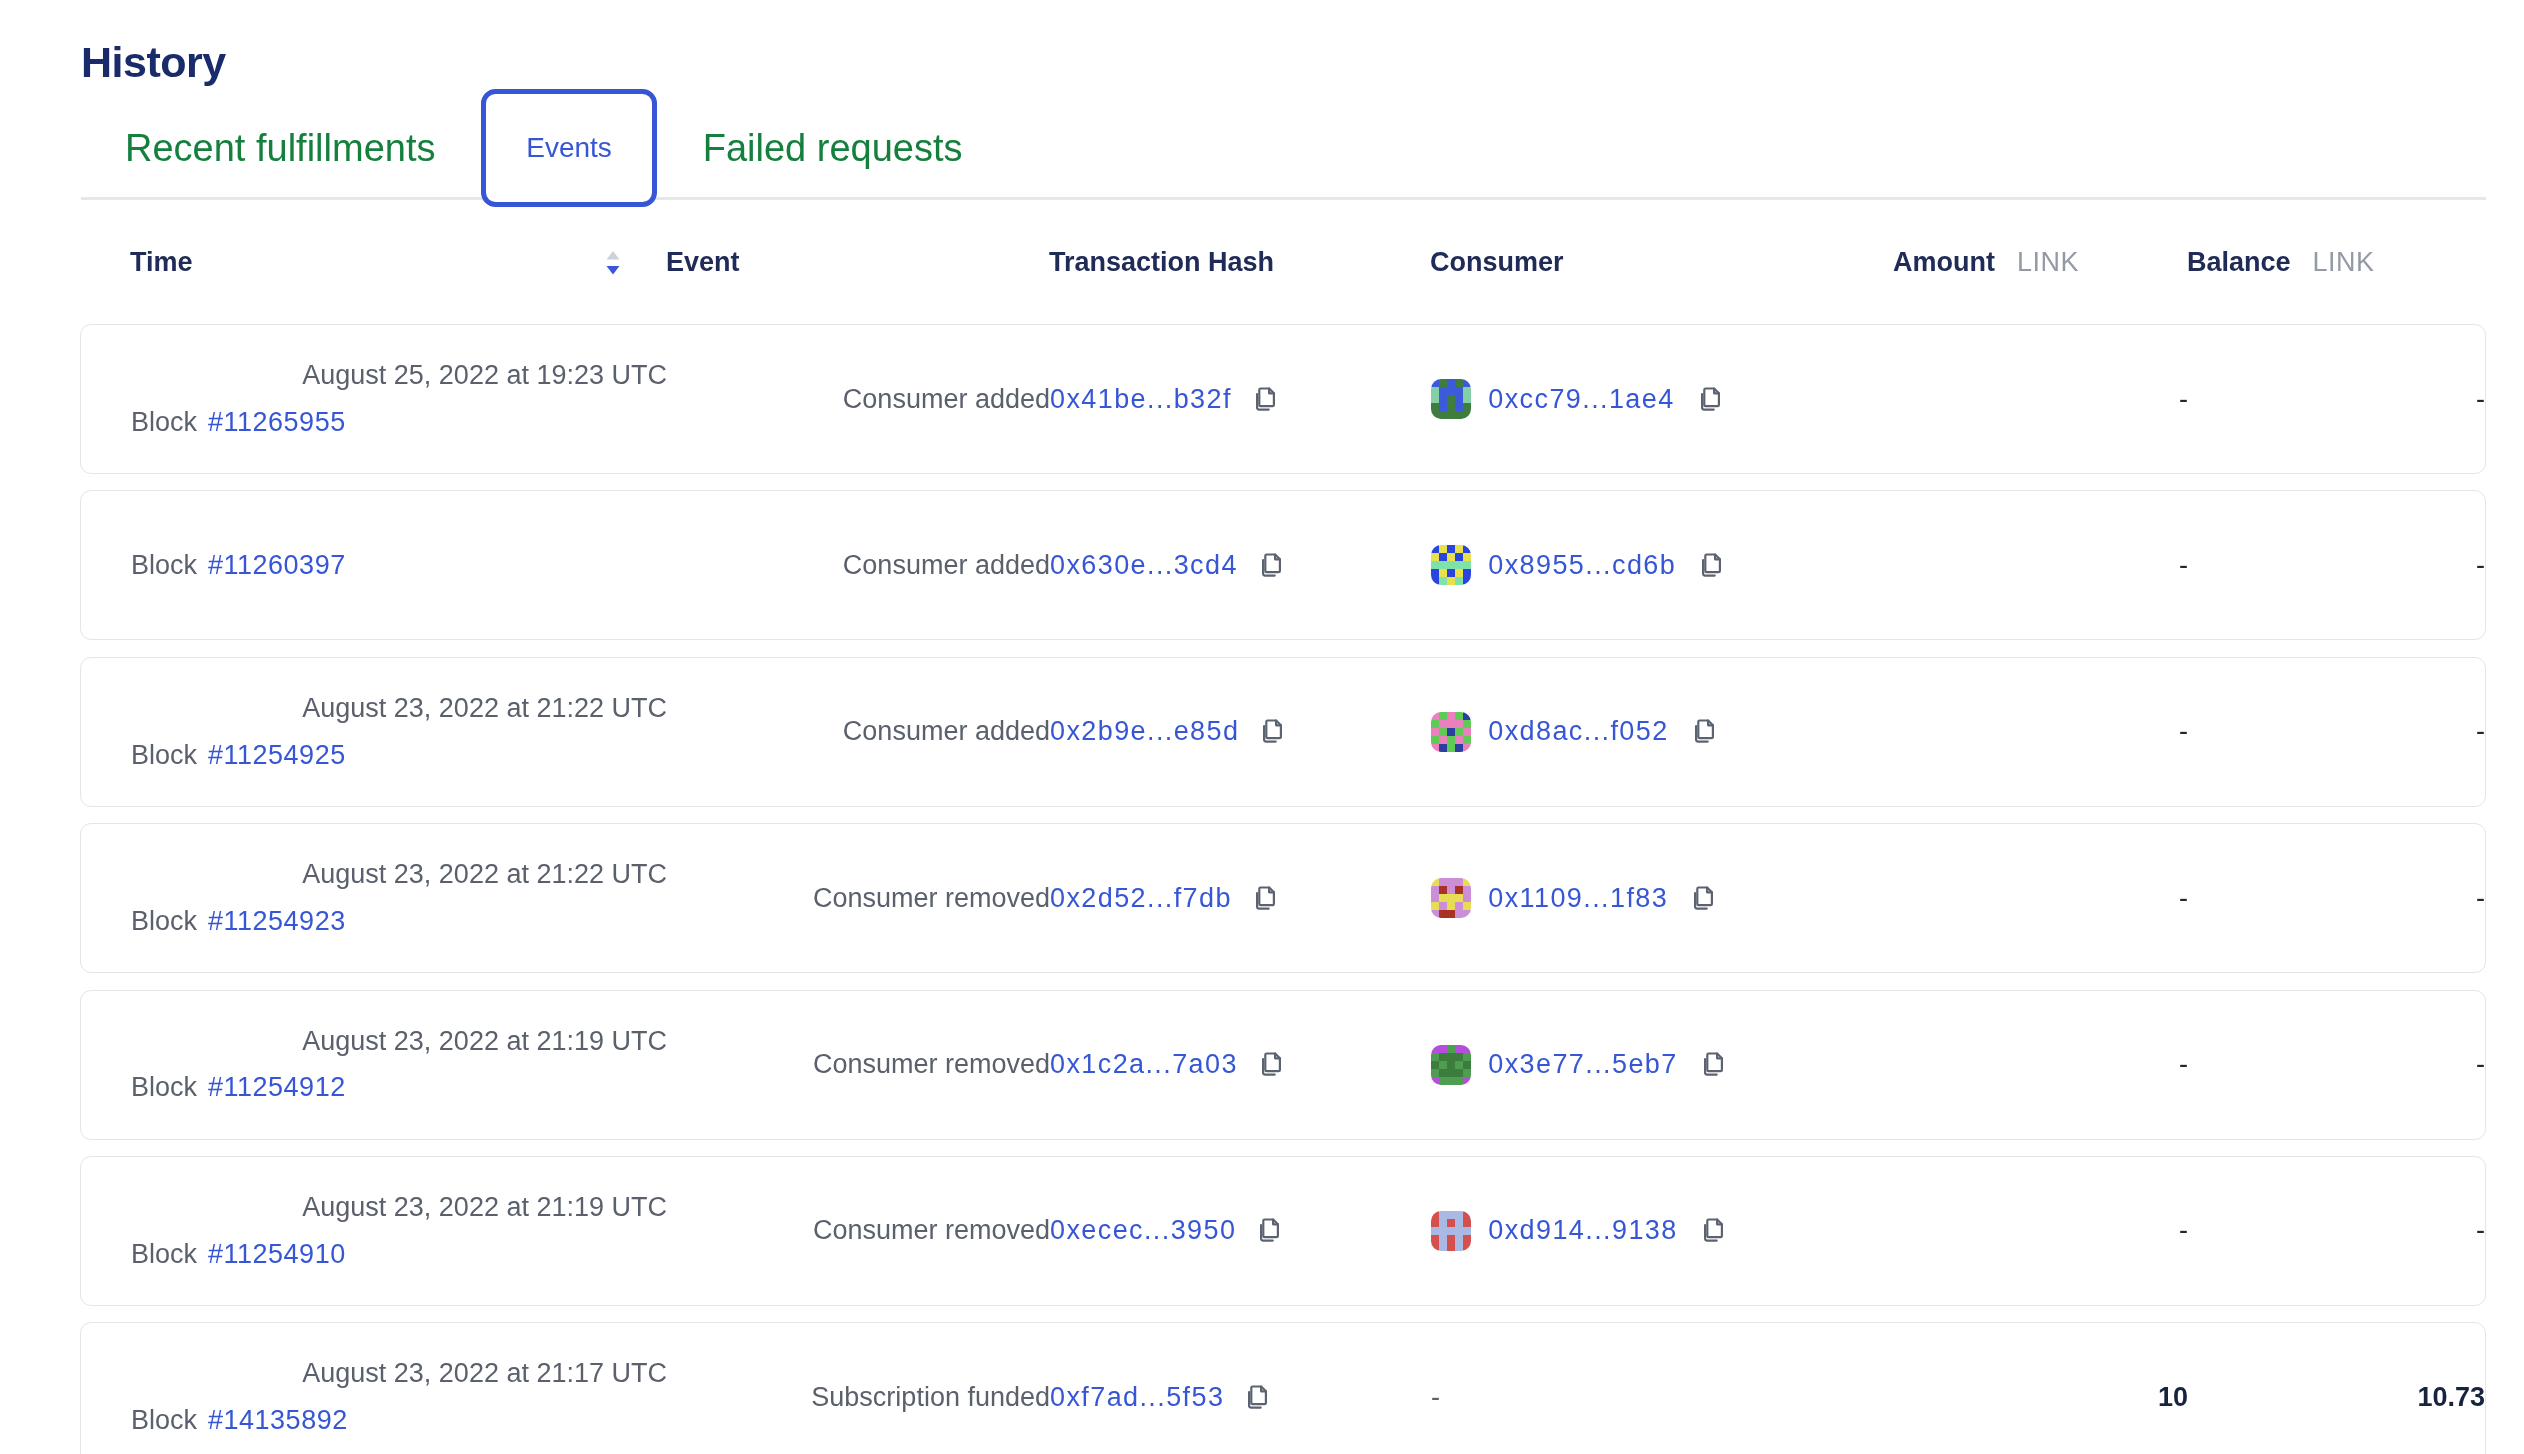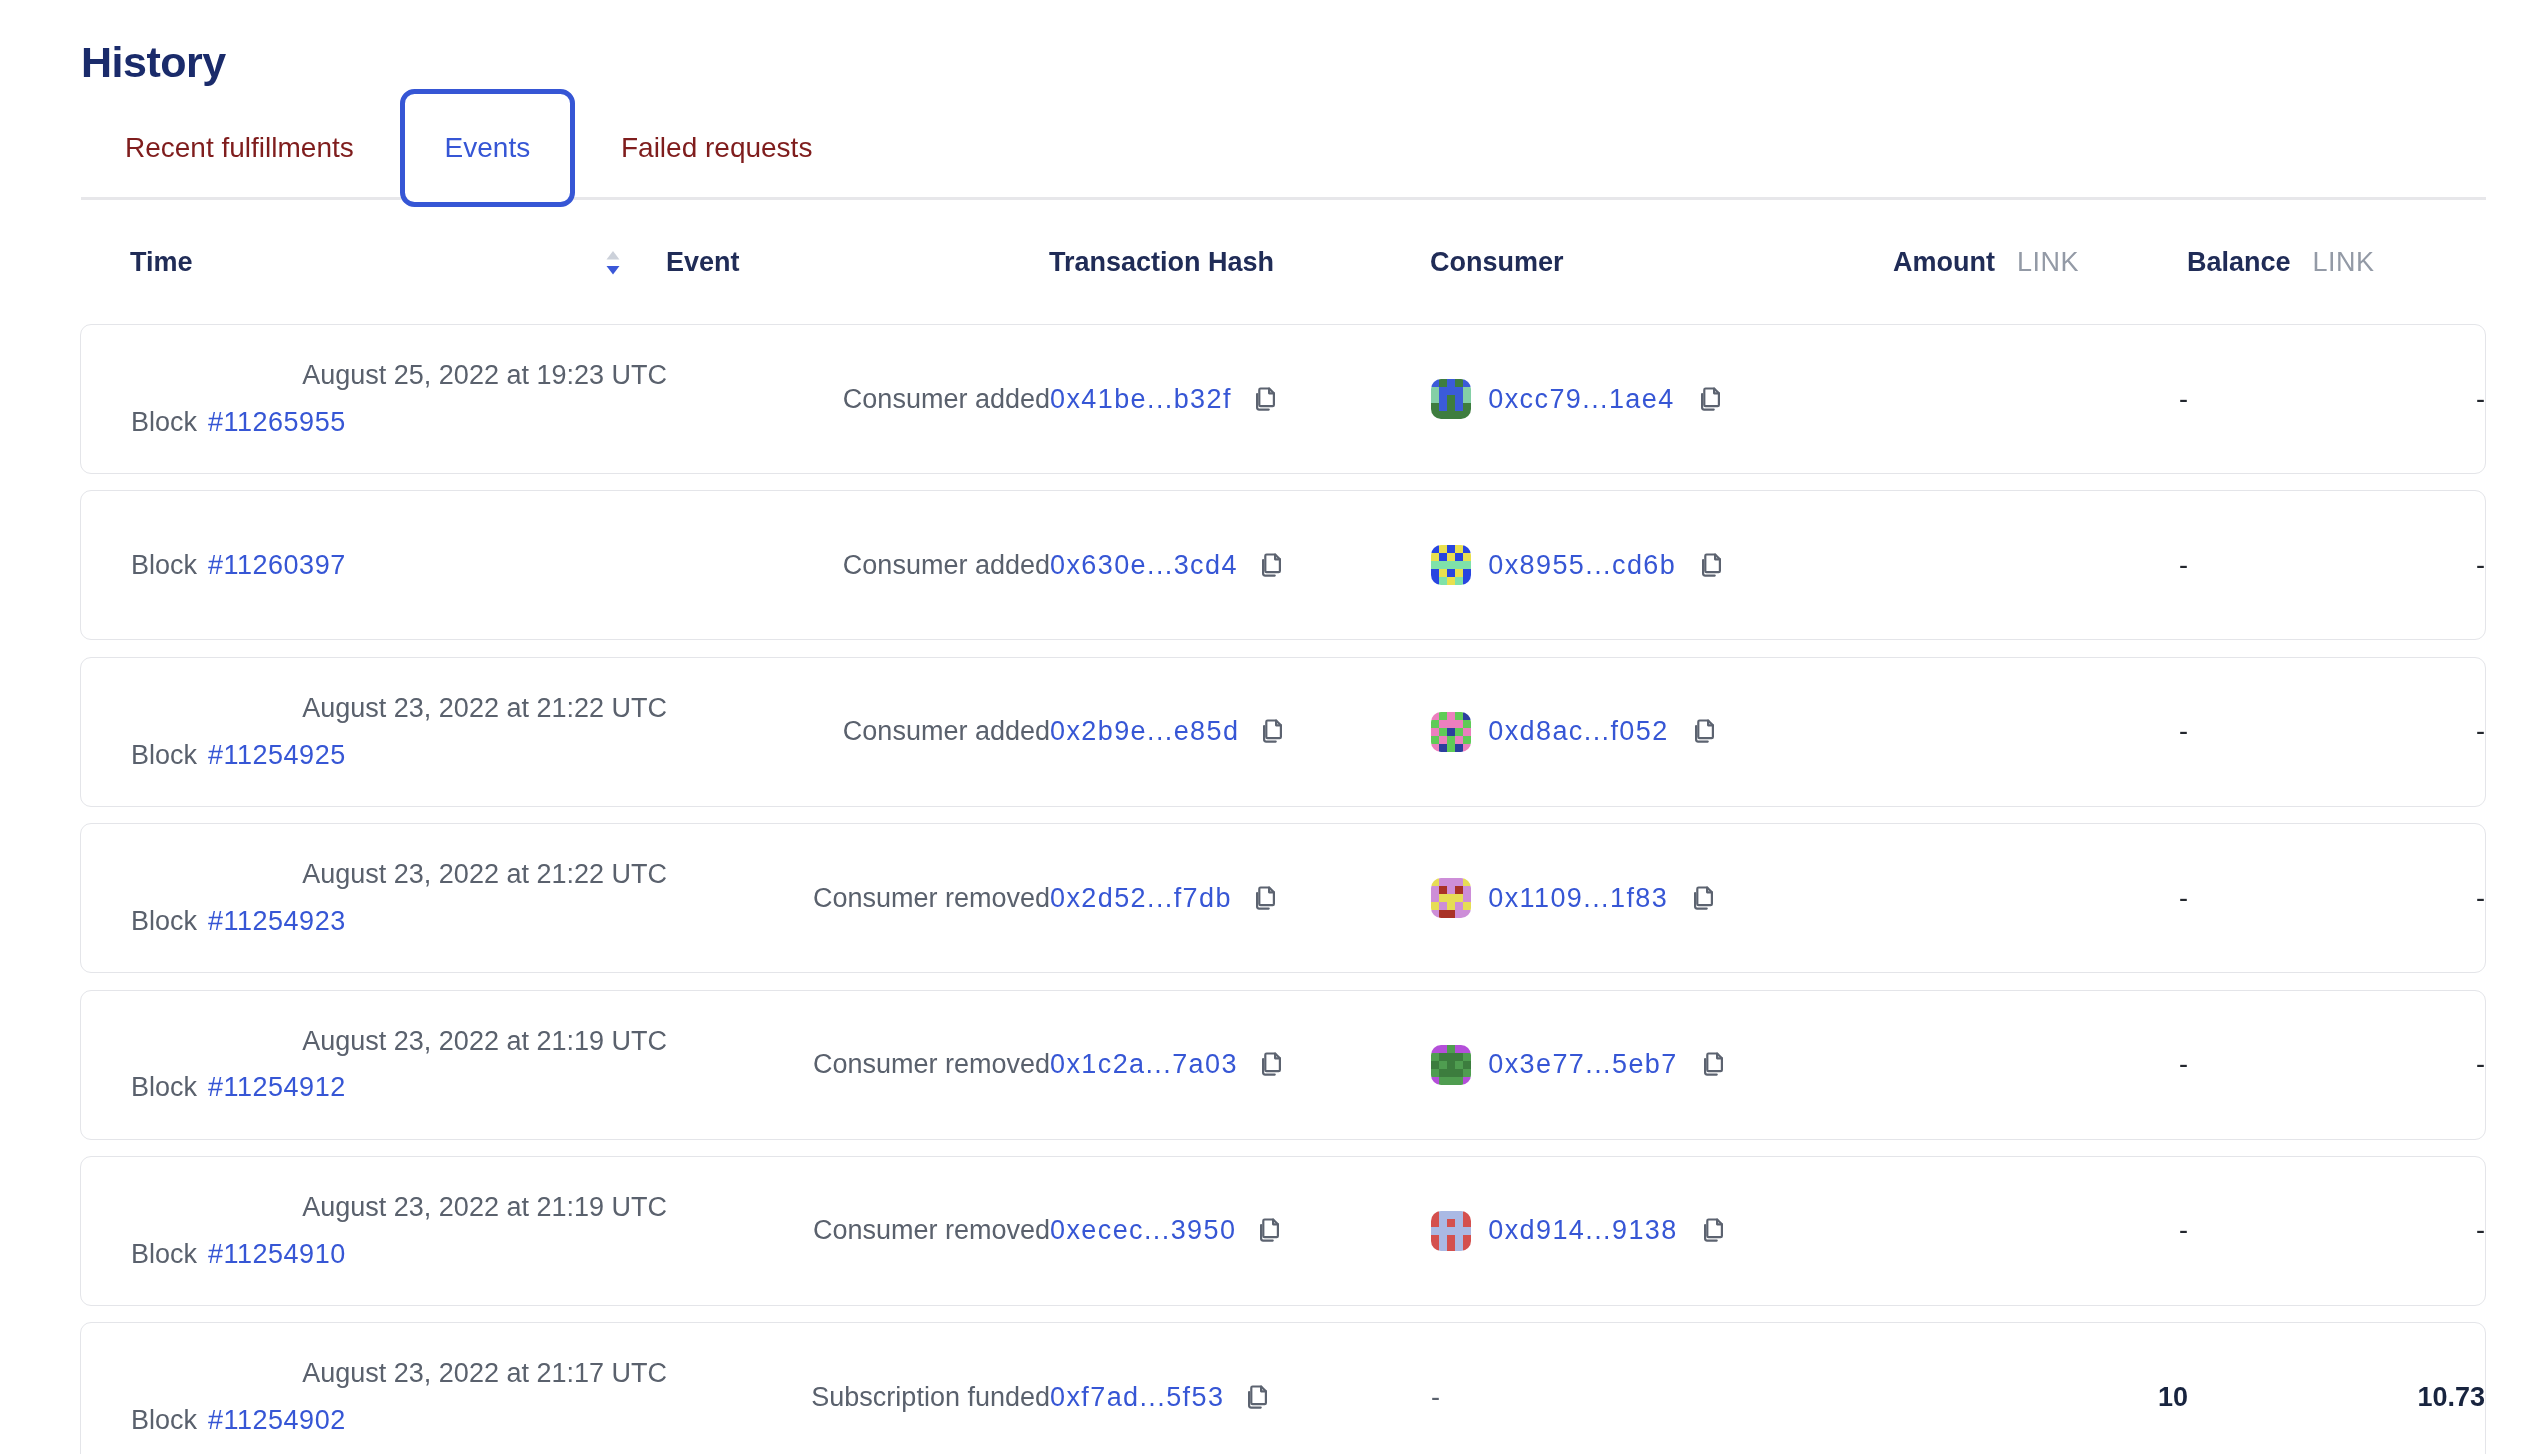--- a/index.html
+++ b/index.html
@@ -29,22 +29,22 @@
     position: absolute;
     left: 81px;
     top: 89px;
     height: 118px;
     display: flex;
     align-items: center;
     z-index: 2;
   }
   .tab {
     padding: 0 44px;
-    font-size: 28px;
-    color: #7f1d1d;
+    font-size: 38px;
+    color: #15803d;
     cursor: pointer;
     white-space: nowrap;
   }
   .tab-active {
     box-sizing: border-box;
     height: 118px;
     padding: 0 40px;
     margin: 0 1.8px;
     display: flex;
     align-items: center;
@@ -579,21 +579,21 @@
       <div class="cell-balance">-</div>
     </div>
   </div>
 
   <div class="row-card">
     <div class="cols">
       <div class="cell-time">
         <span>August 23, 2022 at 21:17 UTC</span>
         <span class="block-line">
           <span>Block</span>
-          <a class="link block-link">#11254902</a>
+          <a class="link block-link">#14135892</a>
         </span>
       </div>
       <div class="cell-event">Subscription funded</div>
       <div class="cell-hash">
         <a class="link">0xf7ad...5f53</a>
         <span class="copy-btn">
           <svg width="31" height="31" viewBox="0 0 24 24" fill="none" stroke="#5c6370" stroke-width="1.7" stroke-linejoin="round" stroke-linecap="round">
             <path d="M8.2 3.5h6.6l3.7 3.7v9a1 1 0 0 1-1 1H8.2a1 1 0 0 1-1-1V4.5a1 1 0 0 1 1-1z"></path>
             <path d="M14.8 3.5V7.2h3.7"></path>
             <path d="M5.5 7.8v10.4a1.6 1.6 0 0 0 1.6 1.6h7.4"></path>

